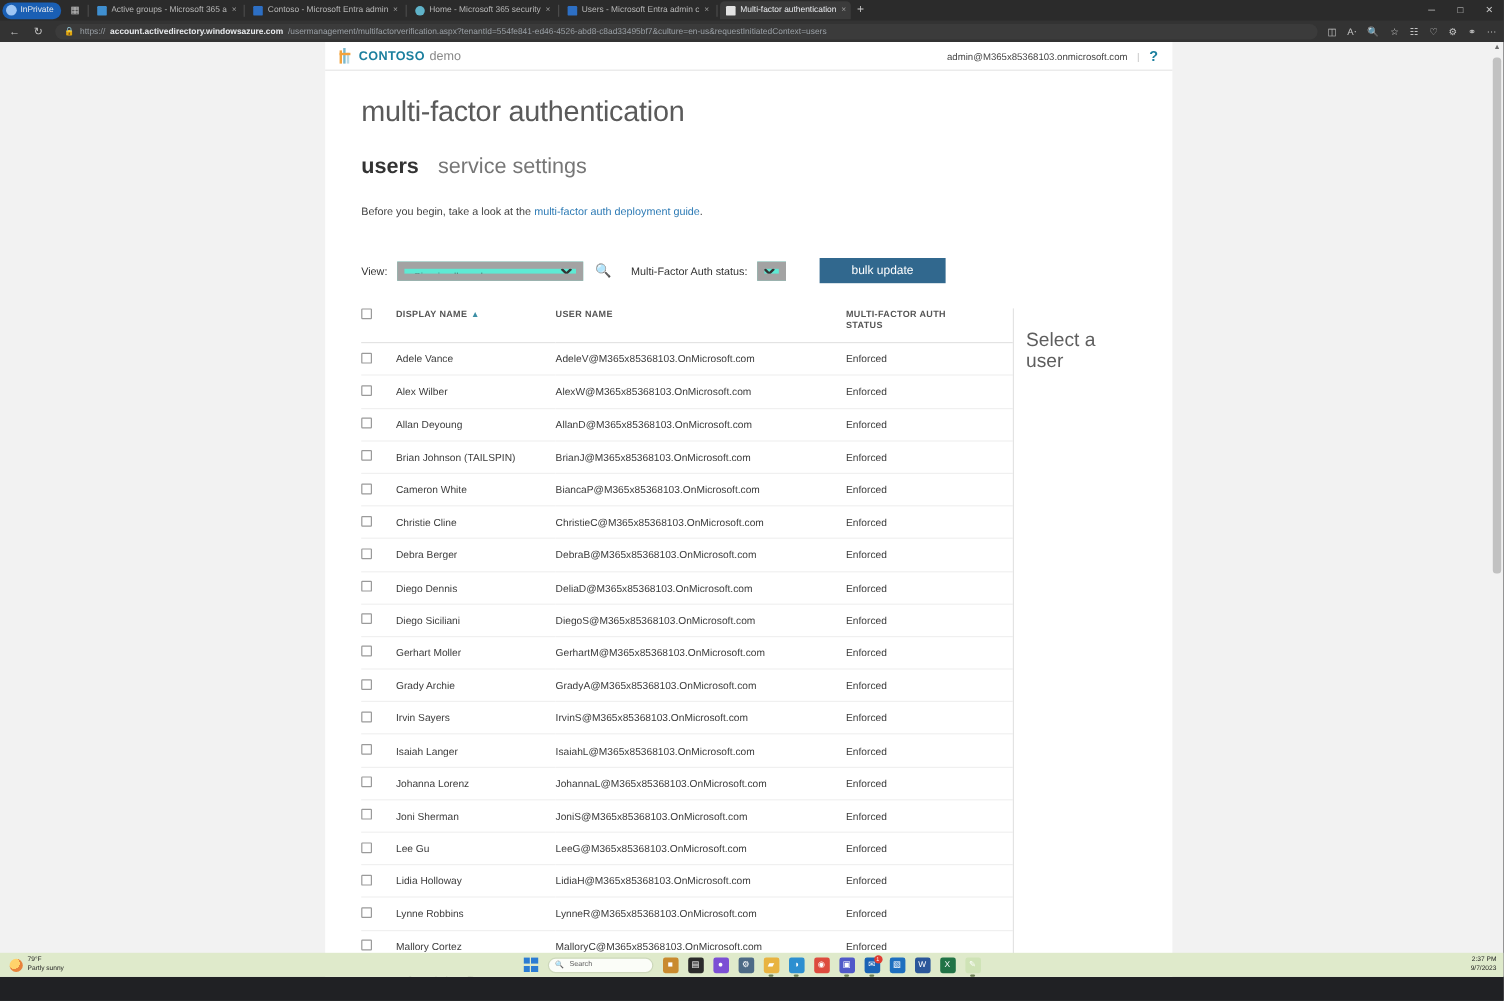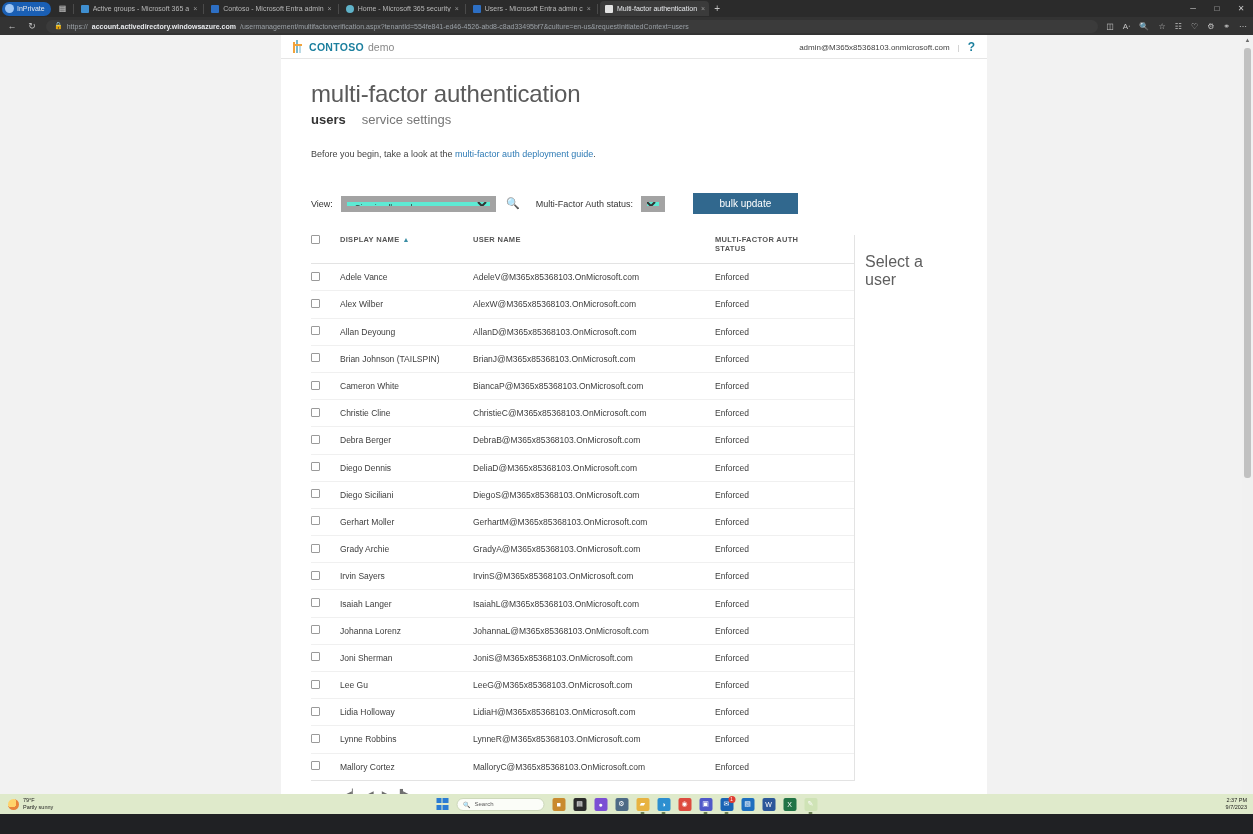--- a/index.html
+++ b/index.html
@@ -69,21 +69,21 @@
   .omnibox .scheme { color: #9aa0a6; }
   .navicons { display: flex; align-items: center; gap: 9px; }
   .navicons span { color: #c4c4c4; font-size: 8px; }
 
   
   .viewport {
     position: absolute; top: 35px; left: 0; right: 0; bottom: 0;
     background: #f2f2f2; overflow: hidden;
   }
   .page {
-    position: absolute; top: 0; left: 281px; width: 706px; bottom: 0;
+    position: absolute; top: 0; left: 271px; width: 706px; bottom: 0;
     background: #ffffff;
   }
 
   .brandbar {
     height: 24px; border-bottom: 1px solid #e6e6e6;
     display: flex; align-items: center; padding: 0 12px; position: relative;
   }
   .logomark {
     width: 10px; height: 13px; margin-right: 6px; position: relative; flex: 0 0 10px;
   }
@@ -100,21 +100,21 @@
   }
   .brandright .divider { color: #c0c0c0; }
   .helpq { color: #1b7f9e; font-weight: bold; font-size: 12px; }
 
   .content { padding: 22px 30px 0 30px; }
   h1.title {
     font-size: 24px; font-weight: normal; color: #5a5a5a;
     letter-spacing: -0.2px; line-height: 1.05;
   }
   .tabs { display: flex; gap: 16px; margin-top: 6px; align-items: baseline; }
-  .tabs .t { font-size: 13px; color: #767676; }
+  .tabs .t { font-size: 18px; color: #767676; margin-top: 16px; }
   .tabs .t.sel { color: #333; font-weight: bold; }
 
   .intro { margin-top: 22px; font-size: 9px; color: #444; }
   .intro a { color: #2e7bb5; text-decoration: none; }
 
   .toolbar {
     margin-top: 34px; display: flex; align-items: center; gap: 8px;
   }
   .lbl { font-size: 9px; color: #333; }
   select.sel-box {

